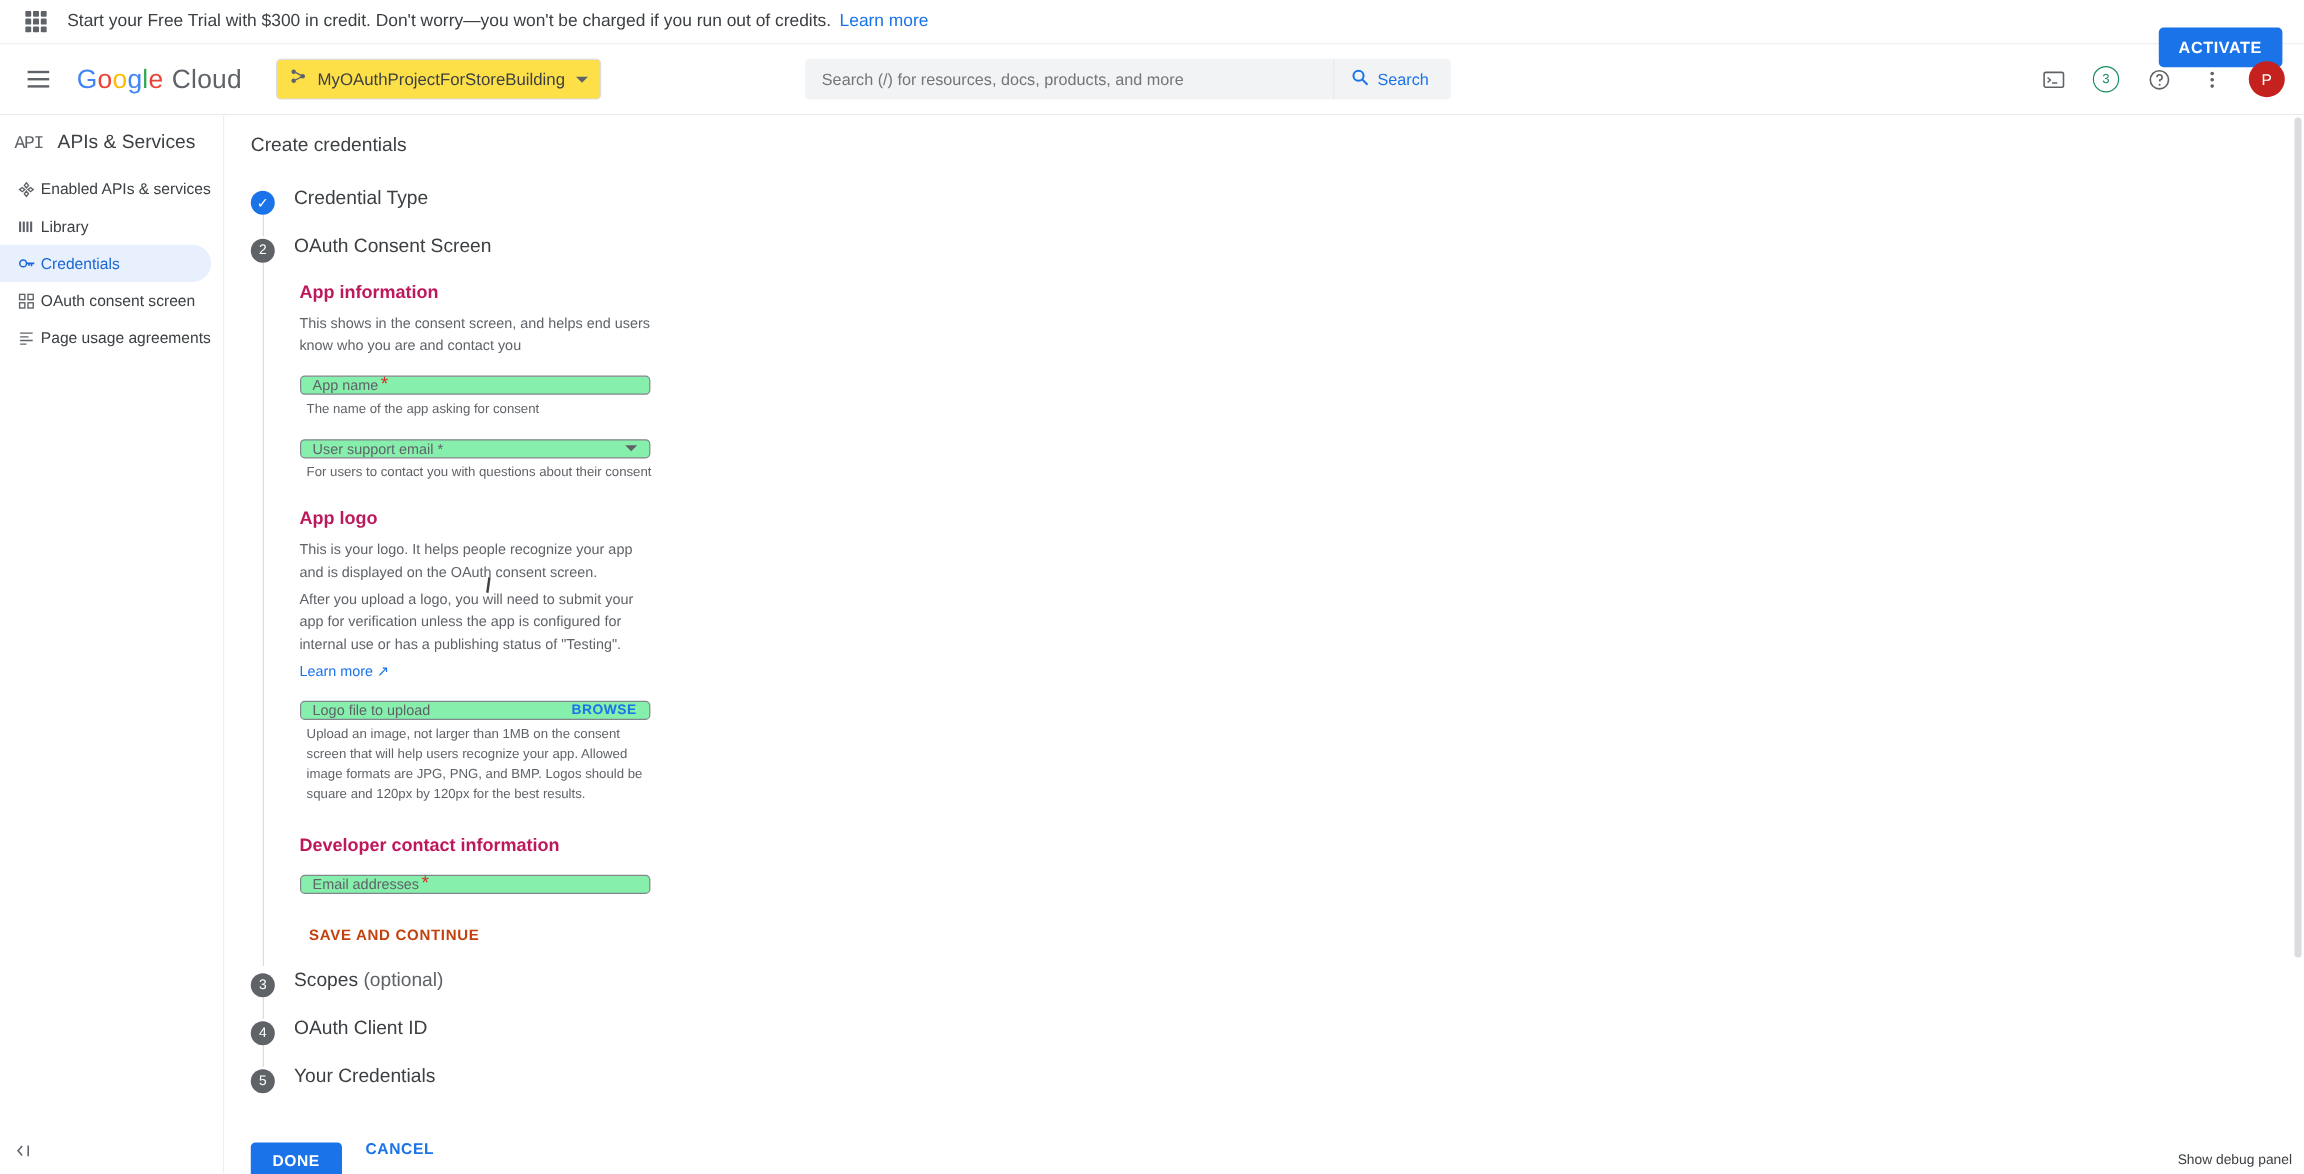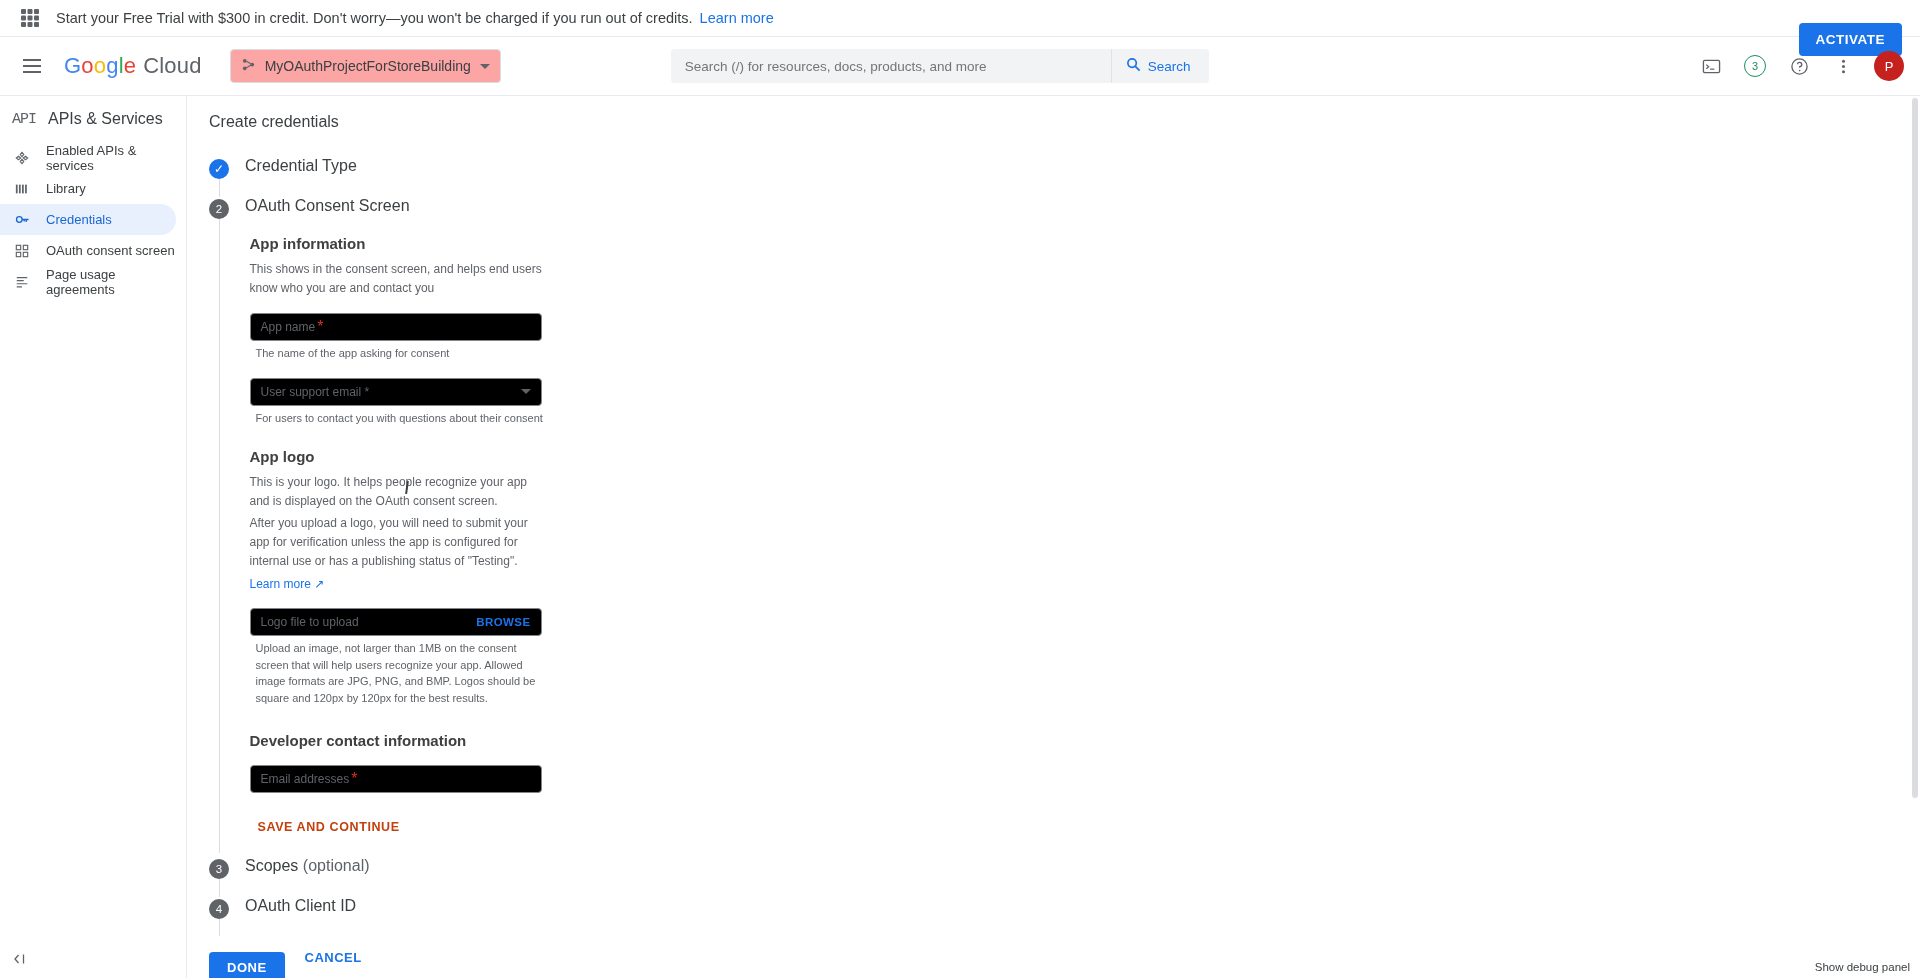--- a/index.html
+++ b/index.html
@@ -72,21 +72,21 @@
   .g-yellow { color: #fbbc04; } .g-green { color: #34a853; }
   .gcloud-word { color: #5f6368; margin-left: 7px; font-size: 22px; }
 
   .project-picker {
     display: flex; align-items: center; gap: 9px;
     border: 1px solid #dadce0;
     border-radius: 4px;
     height: 34px;
     padding: 0 10px;
     cursor: pointer;
-    background: #fca5a5;
+    background: #fde047;
     min-width: 200px;
   }
   .project-name { font-size: 14px; color: #3c4043; }
   .caret-down {
     width: 0; height: 0;
     border-left: 5px solid transparent;
     border-right: 5px solid transparent;
     border-top: 5px solid #5f6368;
     margin-left: auto;
   }
@@ -154,21 +154,21 @@
   .side-header {
     display: flex; align-items: center; gap: 12px;
     padding: 0 14px 14px 12px;
   }
   .api-mark {
     font-size: 15px; color: #5f6368; letter-spacing: -1px;
     font-family: "Liberation Mono", monospace;
   }
   .side-title { font-size: 16px; color: #3c4043; }
   .side-item {
-    display: flex; align-items: center; gap: 16px;
+    display: flex; align-items: center; gap: 4px;
     height: 31px;
     padding-left: 14px;
     font-size: 13px; color: #3c4043;
     cursor: pointer;
     border-radius: 0 16px 16px 0;
     margin-right: 10px;
   }
   .side-item .s-icon {
     width: 16px; height: 16px;
     display: flex; align-items: center; justify-content: center;
@@ -227,41 +227,41 @@
     margin-left: 9.5px;
     height: 18px;
   }
   .step-body {
     border-left: 1px solid #dadce0;
     margin-left: 9.5px;
     padding: 10px 0 10px 30px;
   }
 
   h3.sect {
-    font-size: 15px; color: #404040;
+    font-size: 15px; color: #be185d;
     margin: 6px 0 8px 0; font-weight: bold;
   }
   .help {
     font-size: 12px; color: #5f6368;
     line-height: 1.55; max-width: 300px;
     margin-bottom: 4px;
   }
   .help-wide { max-width: 296px; }
   .link-ext { color: #1a73e8; text-decoration: none; font-size: 12px; }
 
   .field {
     position: relative;
     width: 292px;
-    height: 28px;
+    height: 16px;
     border: 1px solid #80868b;
     border-radius: 4px;
     display: flex; align-items: center;
     padding: 0 10px;
     margin: 16px 0 4px 0;
-    background: #000000;
+    background: #86efac;
   }
   .field .ph {
     font-size: 12px; color: #5f6368;
   }
   .req { color: #d93025; margin-left: 2px; }
   .hint {
     font-size: 11px; color: #5f6368;
     margin: 0 0 4px 6px; line-height: 1.5;
     max-width: 296px;
   }

